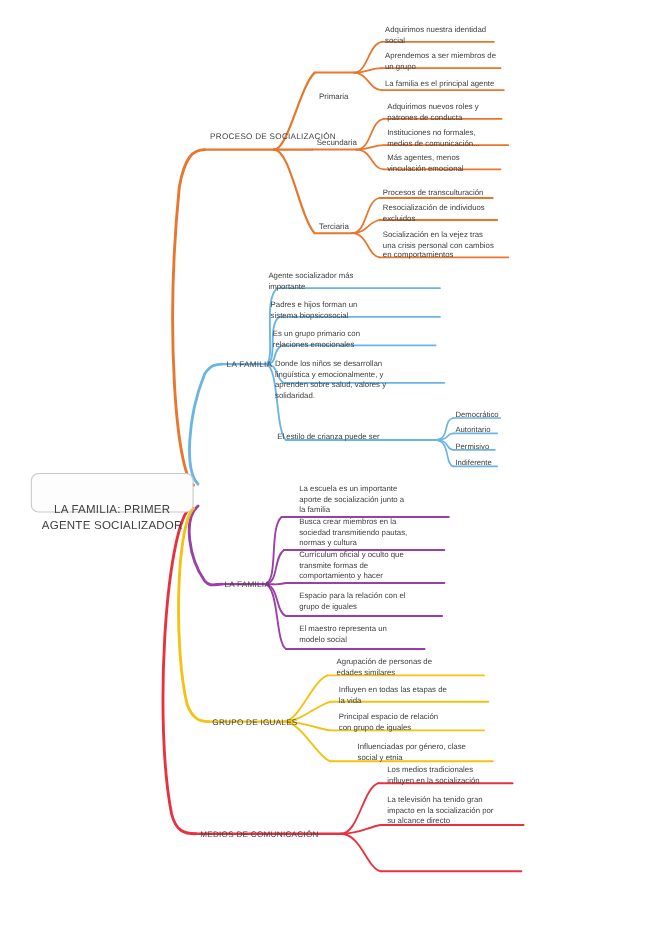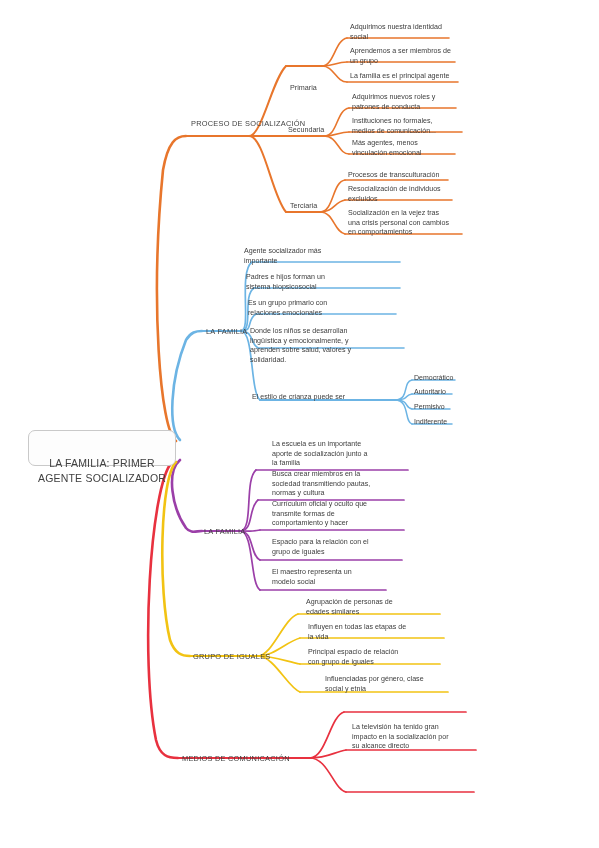--- a/index.html
+++ b/index.html
@@ -251,17 +251,19 @@
 
   <div class="leaf" style="left:306px; top:598px; width:144px;">Agrupación de personas de
 edades similares</div>
   <div class="leaf" style="left:308px; top:623px; width:144px;">Influyen en todas las etapas de
 la vida</div>
   <div class="leaf" style="left:308px; top:648px; width:144px;">Principal espacio de relación
 con grupo de iguales</div>
   <div class="leaf" style="left:325px; top:675px; width:146px;">Influenciadas por género, clase
 social y etnia</div>
 
+  <div class="leaf" style="left:352px; top:696px; width:120px;">Los medios tradicionales
+influyen en la socialización</div>
   <div class="leaf" style="left:352px; top:723px; width:128px;">La televisión ha tenido gran
 impacto en la socialización por
 su alcance directo</div>
 
 </div>
 
 </body></html>

